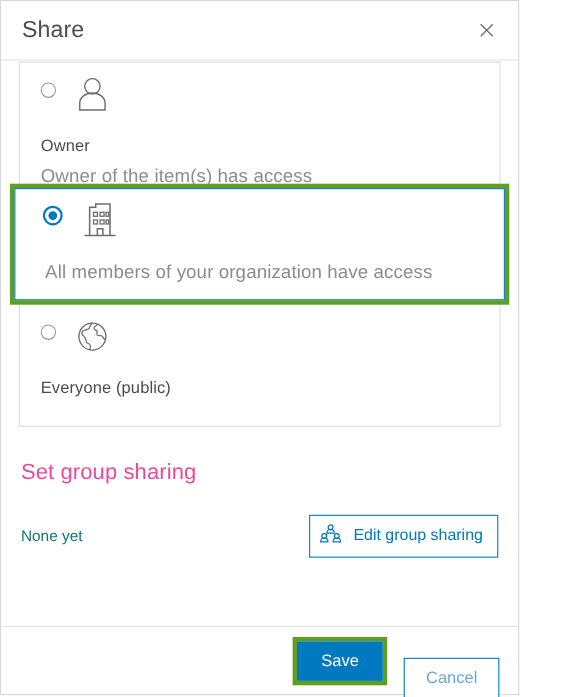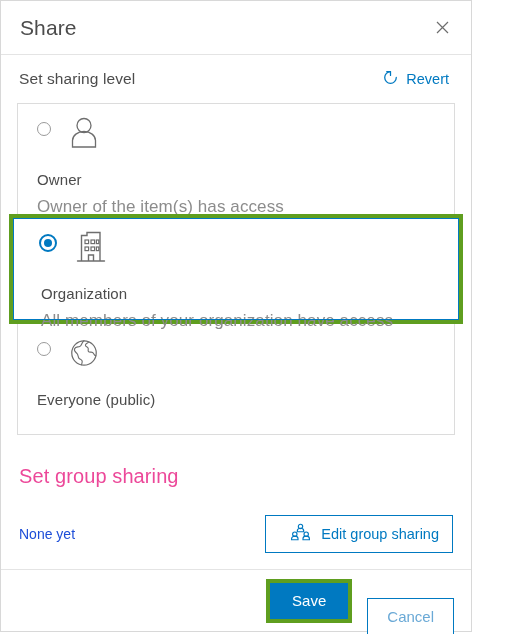--- a/index.html
+++ b/index.html
@@ -169,32 +169,32 @@
     letter-spacing: .1px;
   }
   .group-row {
     display: flex;
     align-items: center;
     padding: 27px 2px 0 2px;
   }
   .none-yet {
     flex: 1;
     font-size: 14px;
-    color: #1d4ed8;
+    color: #0f766e;
   }
   .edit-group-btn {
     display: flex;
     align-items: center;
     gap: 10px;
     border: 1px solid #0079c1;
     color: #0079c1;
     background: #fff;
     font-size: 14.5px;
     font-family: "Liberation Sans", sans-serif;
-    padding: 7px 13px 7px 24px;
+    padding: 7px 13px 7px 8px;
     cursor: pointer;
     line-height: 1;
   }
 
   
   .dlg-footer {
     height: 62px;
     min-height: 62px;
     border-top: 1px solid #e4e4e4;
     display: flex;
@@ -240,32 +240,20 @@
     <div class="dlg-title">Share</div>
     <div class="close-btn">
       <svg width="13" height="13" viewBox="0 0 13 13" aria-hidden="true">
         <path d="M1 1 L12 12 M12 1 L1 12" stroke="#6e6e6e" stroke-width="1.2" fill="none"></path>
       </svg>
     </div>
   </div>
 
   <div class="dlg-body">
 
-    <div class="section-head">
-      <div class="section-title">Set sharing level</div>
-      <div class="revert-btn">
-        <span class="revert-ico">
-          <svg width="17" height="17" viewBox="0 0 20 20" aria-hidden="true">
-            <path d="M10 3.2 A6.8 6.8 0 1 0 16.8 10" stroke="#0079c1" stroke-width="1.5" fill="none" stroke-linecap="round"></path>
-            <path d="M10 3.2 L5.6 3.2 M10 3.2 L10 7.6" stroke="#0079c1" stroke-width="1.5" fill="none" stroke-linecap="round"></path>
-          </svg>
-        </span>
-        <span>Revert</span>
-      </div>
-    </div>
 
     <div class="level-card">
 
       <div class="level-row plain">
         <div class="row-top">
           <span class="radio"></span>
           <span class="lvl-icon">
             <svg width="32" height="34" viewBox="0 0 32 34" aria-hidden="true">
               <circle cx="16" cy="9.5" r="7" stroke="#6e6e6e" stroke-width="1.3" fill="none"></circle>
               <path d="M4.5 31 V24.5 a11.5 9 0 0 1 23 0 V31 Z" stroke="#6e6e6e" stroke-width="1.3" fill="none"></path>
@@ -287,21 +275,20 @@
               <rect x="11" y="10" width="3.6" height="3.6" stroke="#6e6e6e" stroke-width="1.2" fill="none"></rect>
               <rect x="17" y="10" width="3.6" height="3.6" stroke="#6e6e6e" stroke-width="1.2" fill="none"></rect>
               <rect x="23" y="10" width="0.1" height="0.1" stroke="none" fill="none"></rect>
               <rect x="11" y="17" width="3.6" height="3.6" stroke="#6e6e6e" stroke-width="1.2" fill="none"></rect>
               <rect x="17" y="17" width="3.6" height="3.6" stroke="#6e6e6e" stroke-width="1.2" fill="none"></rect>
               <rect x="22.4" y="10" width="2.4" height="3.6" stroke="#6e6e6e" stroke-width="1.2" fill="none"></rect>
               <rect x="22.4" y="17" width="2.4" height="3.6" stroke="#6e6e6e" stroke-width="1.2" fill="none"></rect>
             </svg>
           </span>
         </div>
-        <div class="lvl-label">Organization</div>
         <div class="lvl-desc">All members of your organization have access</div>
       </div>
 
       <div class="level-row plain">
         <div class="row-top">
           <span class="radio"></span>
           <span class="lvl-icon">
             <svg width="32" height="34" viewBox="0 0 34 34" aria-hidden="true">
               <circle cx="17" cy="17" r="13" stroke="#6e6e6e" stroke-width="1.3" fill="none"></circle>
               <path d="M17 4 c-3 2 -2 5 -4.5 6 c-2 .8 -4.5 .2 -5.5 2.5 c-1 2.3 1 3.5 2.5 5 c1.5 1.5 1 3.5 2 5 c1 1.5 3 1 3.5 3 c.4 1.6 -.5 2.5 -.5 4" stroke="#6e6e6e" stroke-width="1.2" fill="none" stroke-linecap="round"></path>

